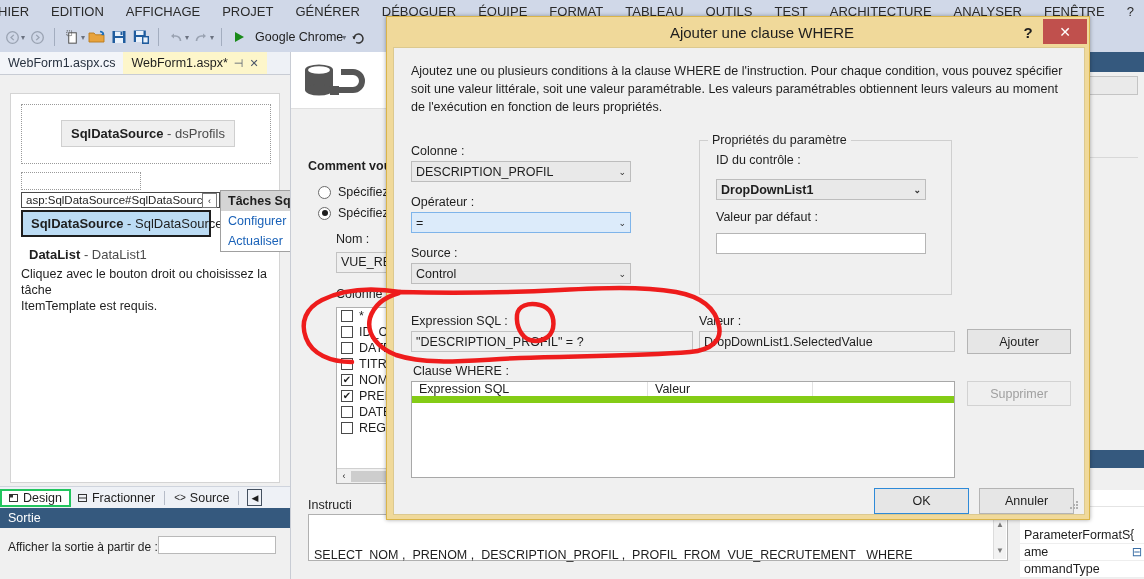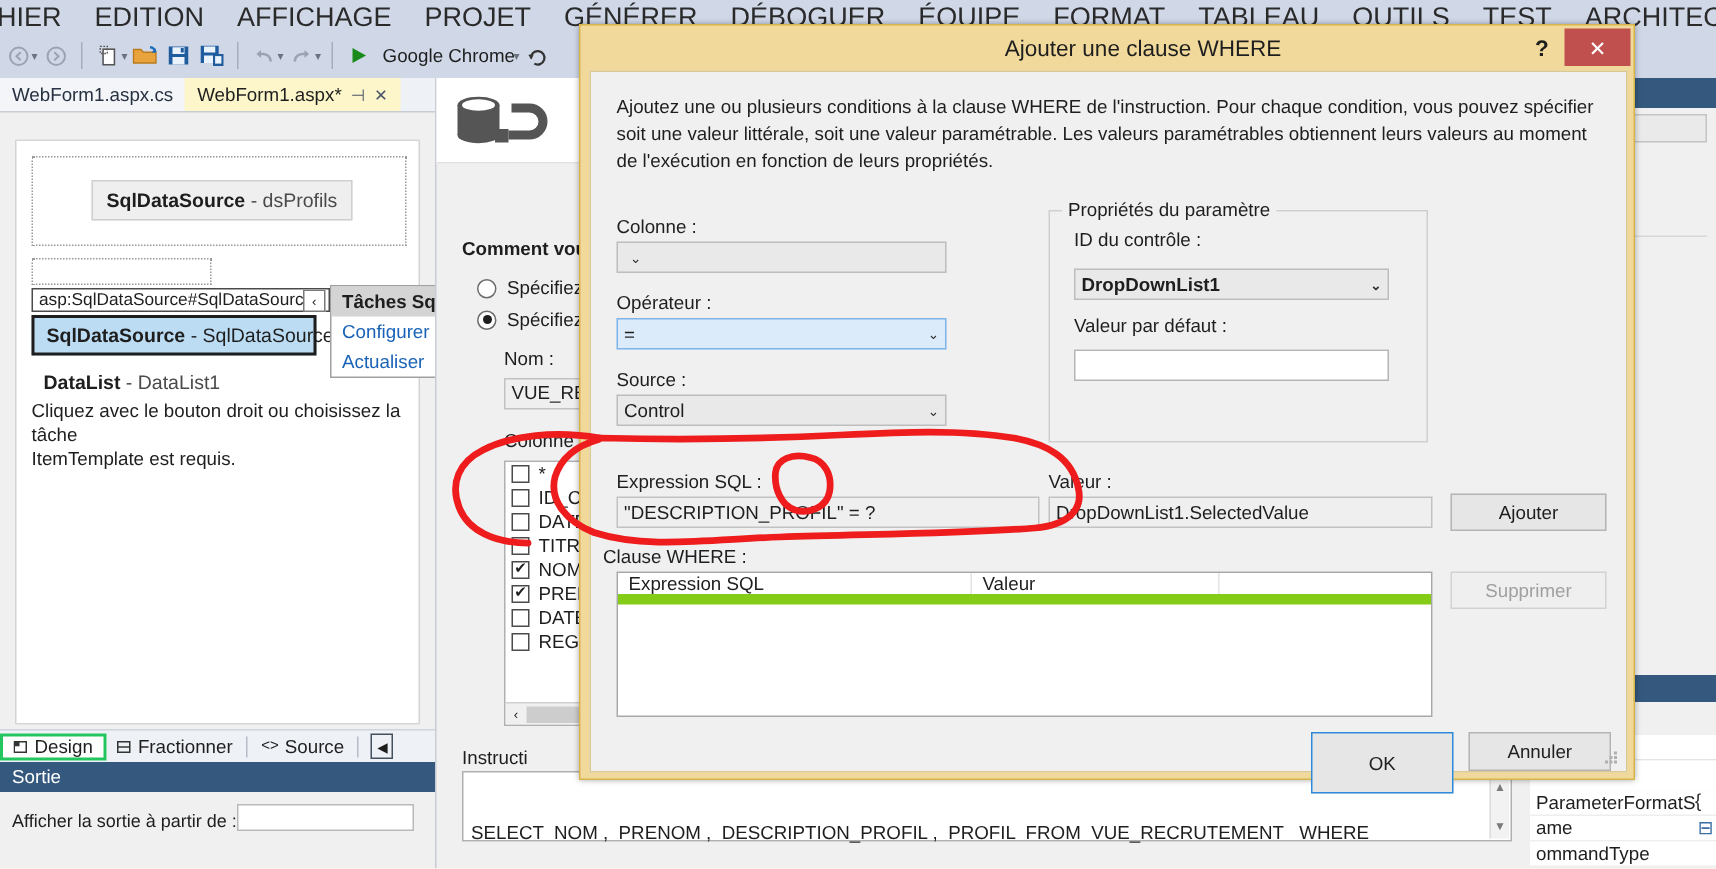--- a/index.html
+++ b/index.html
@@ -12,21 +12,21 @@
     color: #1e1e1e;
     background: #ffffff;
   }
   #root { position: relative; width: 1144px; height: 579px; overflow: hidden; }
 
   
   .vs-menubar {
     position: absolute; left: 0; top: 0; width: 1144px; height: 22px;
     background: #d0d8e8; color: #2a2a2a;
     display: flex; align-items: center; gap: 0px; padding-left: 0px;
-    font-size: 18px; white-space: nowrap;
+    font-size: 13px; white-space: nowrap;
   }
   .vs-menubar .mi { padding: 2px 11px; cursor: default; }
   .vs-menubar .mi:first-child { padding-left: 0px; margin-left: -2px; }
 
   .vs-toolbar {
     position: absolute; left: 0; top: 22px; width: 1144px; height: 30px;
     background: #d0d8e8;
     display: flex; align-items: center; gap: 2px; padding-left: 2px;
   }
   .tb-btn { width: 20px; height: 22px; display: flex; align-items: center; justify-content: center; }
@@ -546,20 +546,21 @@
       <span class="t">Ajouter une clause WHERE</span>
       <span class="dlg-help">?</span>
       <span class="dlg-close">✕</span>
     </div>
 
     <div class="dlg-body">
       <div class="dlg-desc">Ajoutez une ou plusieurs conditions à la clause WHERE de l'instruction. Pour chaque condition, vous pouvez spécifier soit une valeur littérale, soit une valeur paramétrable. Les valeurs paramétrables obtiennent leurs valeurs au moment de l'exécution en fonction de leurs propriétés.</div>
 
       <div class="fieldlabel" style="left:17px; top:96px;">Colonne :</div>
       <div class="combo" style="left:17px; top:113px; width:220px;">
+        <span class="cval">DESCRIPTION_PROFIL</span>
         <span class="carrow">⌄</span>
       </div>
 
       <div class="fieldlabel" style="left:17px; top:147px;">Opérateur :</div>
       <div class="combo focused" style="left:17px; top:164px; width:220px;">
         <span class="cval">=</span>
         <span class="carrow">⌄</span>
       </div>
 
       <div class="fieldlabel" style="left:17px; top:198px;">Source :</div>
@@ -588,34 +589,34 @@
 
       <div class="fieldlabel" style="left:305px; top:266px;">Valeur :</div>
       <div class="txtbox" style="left:305px; top:283px; width:256px;">
         <span>DropDownList1.SelectedValue</span>
       </div>
 
       <div class="btn" style="left:573px; top:281px; width:104px; height:25px;">
         <span>Ajouter</span>
       </div>
 
-      <div class="fieldlabel" style="left:8px; top:316px;">Clause WHERE :</div>
+      <div class="fieldlabel" style="left:19px; top:316px;">Clause WHERE :</div>
       <div class="listview" style="left:17px; top:333px; width:544px; height:97px;">
         <div class="lv-head">
           <span class="lv-col" style="width:236px;">Expression SQL</span>
           <span class="lv-col" style="width:165px;">Valeur</span>
           <span class="lv-col" style="flex:1; border-right:none;"></span>
         </div>
       </div>
 
       <div class="btn disabled" style="left:573px; top:333px; width:104px; height:25px;">
         <span>Supprimer</span>
       </div>
 
-      <div class="btn default" style="left:480px; top:440px; width:95px; height:41px;">
+      <div class="btn default" style="left:480px; top:440px; width:95px; height:26px;">
         <span>OK</span>
       </div>
       <div class="btn" style="left:585px; top:440px; width:95px; height:26px;">
         <span>Annuler</span>
       </div>
 
       <div class="grip">
         <svg width="12" height="12" viewBox="0 0 12 12">
           <g fill="#b0b0b0">
             <rect x="8" y="8" width="2" height="2"></rect>

